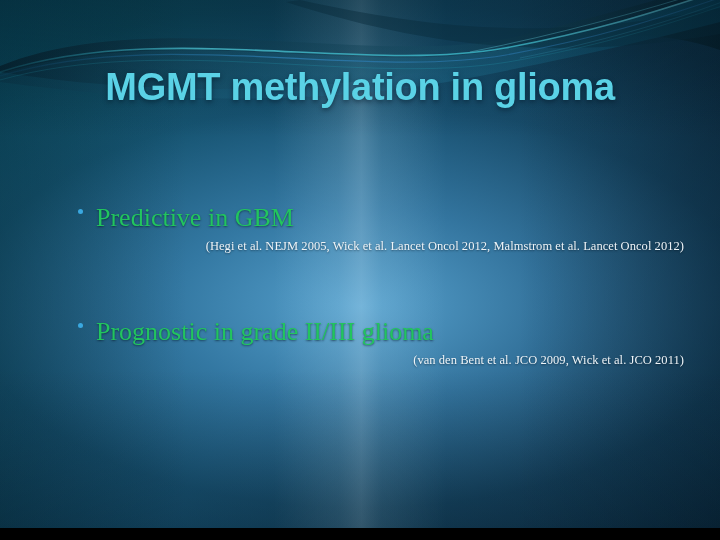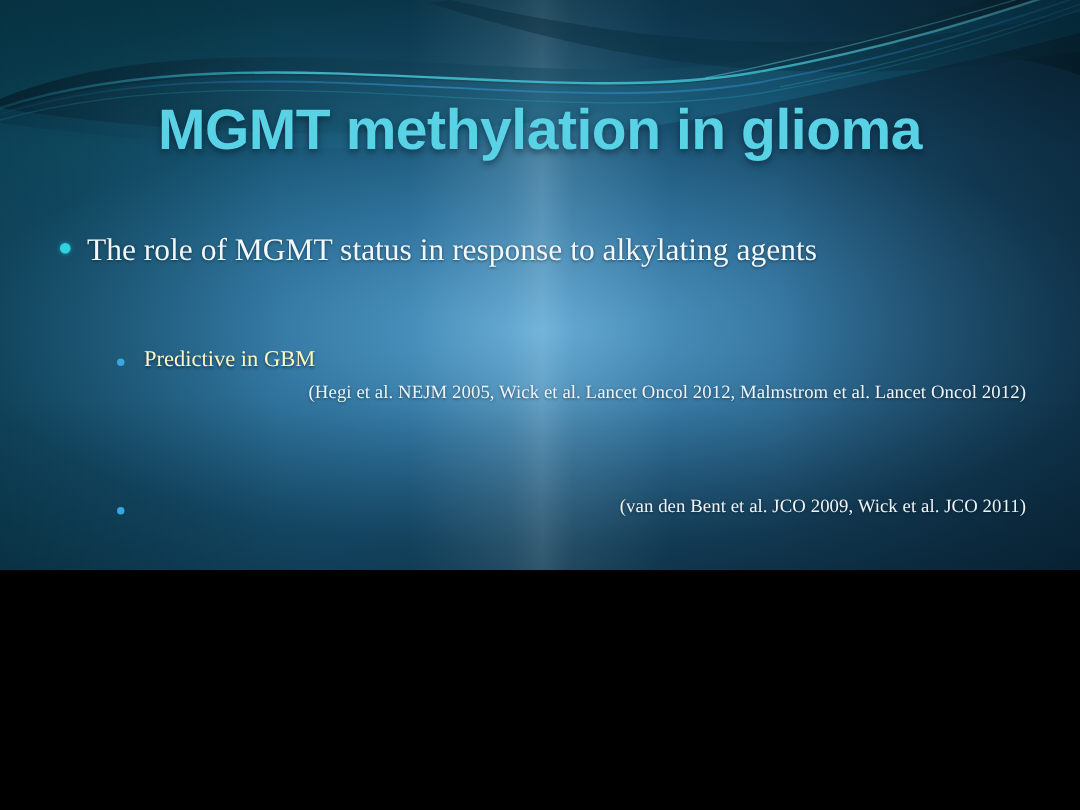--- a/index.html
+++ b/index.html
@@ -3,21 +3,21 @@
 <meta charset="utf-8">
 <style>
   html, body {
     margin: 0;
     padding: 0;
     background: #000;
   }
   #slide {
     position: relative;
     width: 720px;
-    height: 380px;
+    height: 528px;
     overflow: hidden;
     font-family: "Liberation Serif", "DejaVu Serif", serif;
     background: #0e4258;
   }
 
   
   .bg-base {
     position: absolute;
     inset: 0;
     background:
@@ -111,22 +111,22 @@
   .sub-block {
     position: relative;
     margin-left: 40px;
     padding-left: 20px;
   }
   .sub-block.b1 { margin-top: 48px; }
   .sub-block.b2 { margin-top: 59px; }
   .sub-block.b3 { margin-top: 48px; }
 
   .sub-head {
-    color: #fef9c3;
-    font-size: 15px;
+    color: #22c55e;
+    font-size: 26px;
     line-height: 1.35;
     text-shadow: 0 1px 2px rgba(0,16,28,0.55);
   }
   .sub-head.justified {
     text-align: justify;
     text-justify: inter-word;
   }
   .sub-dot {
     position: absolute;
     left: 2px;
@@ -198,31 +198,28 @@
     <path d="M470,52 C560,34 640,12 722,-14" fill="none" stroke="#6fe8fa" stroke-opacity="0.55" stroke-width="0.9"></path>
     <path d="M520,58 C600,42 668,22 722,2" fill="none" stroke="#3fb6d8" stroke-opacity="0.40" stroke-width="0.8"></path>
   </svg>
 
   <div class="bg-vignette"></div>
 
   <div class="title">MGMT methylation in glioma</div>
 
   <div class="body-area">
 
-    <div class="lvl1">
-      <span class="dot"></span>
-      <span>The role of MGMT status in response to alkylating agents</span>
-    </div>
 
     <div class="sub-block b1">
       <span class="sub-dot"></span>
       <div class="sub-head">Predictive in GBM</div>
       <div class="cite">(Hegi et al. NEJM 2005, Wick et al. Lancet Oncol 2012, Malmstrom et al. Lancet Oncol 2012)</div>
     </div>
 
     <div class="sub-block b2">
       <span class="sub-dot"></span>
+      <div class="sub-head">Prognostic in grade II/III glioma</div>
       <div class="cite">(van den Bent et al. JCO 2009, Wick et al. JCO 2011)</div>
     </div>
 
 
   </div>
 </div>
 
 </body></html>

